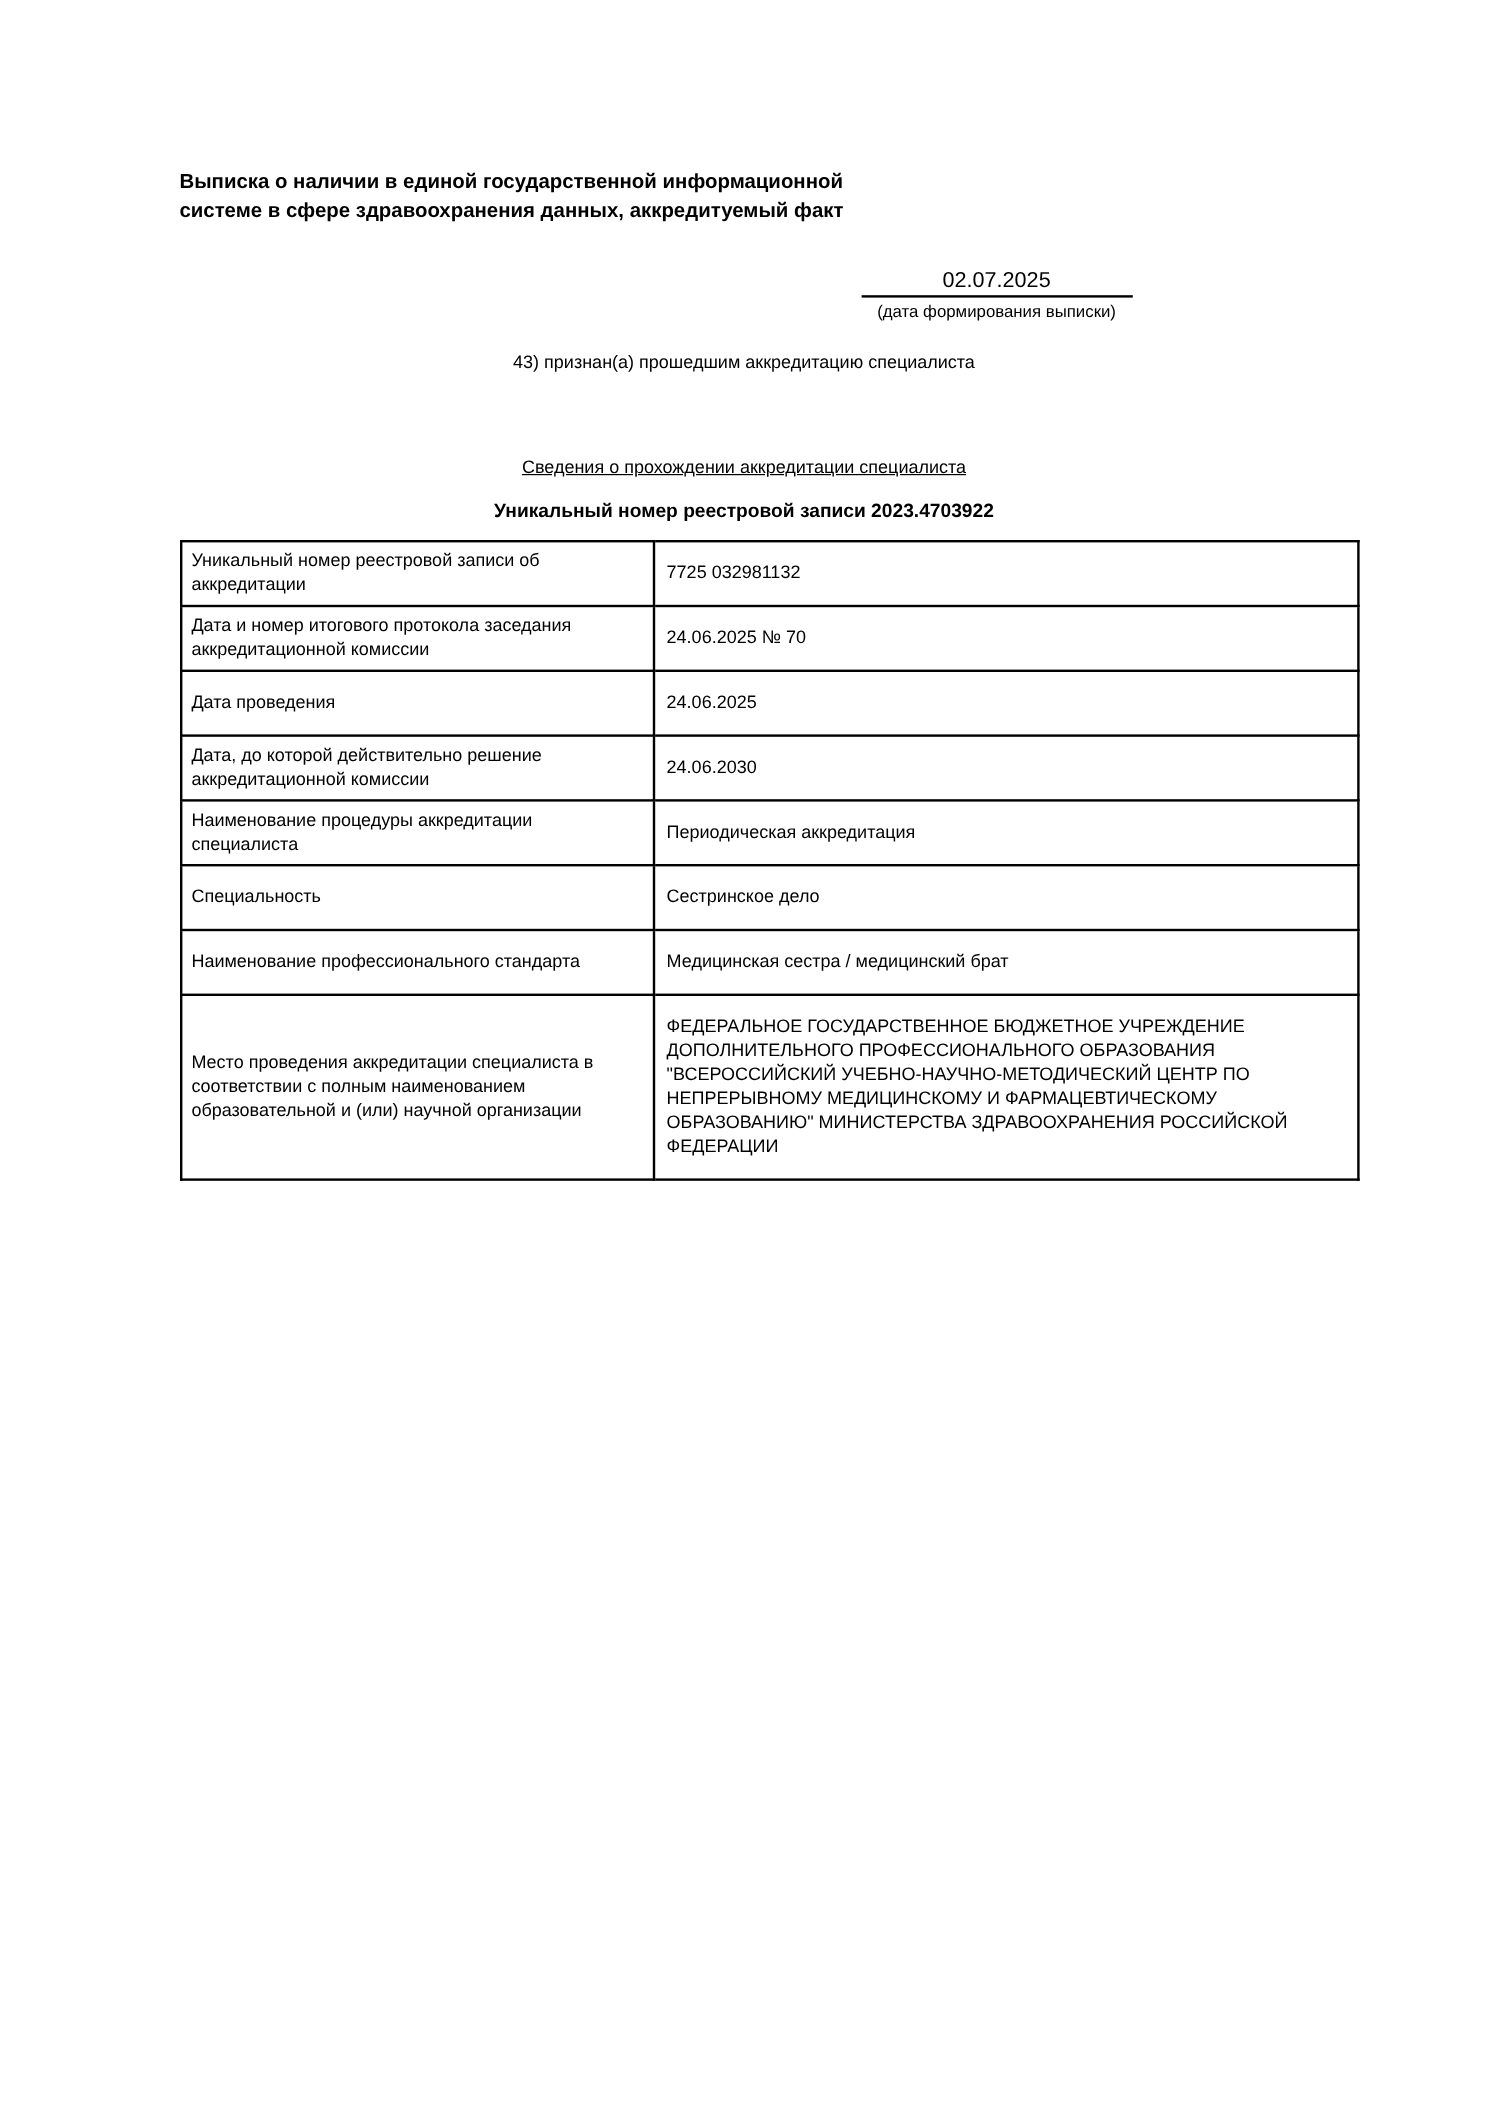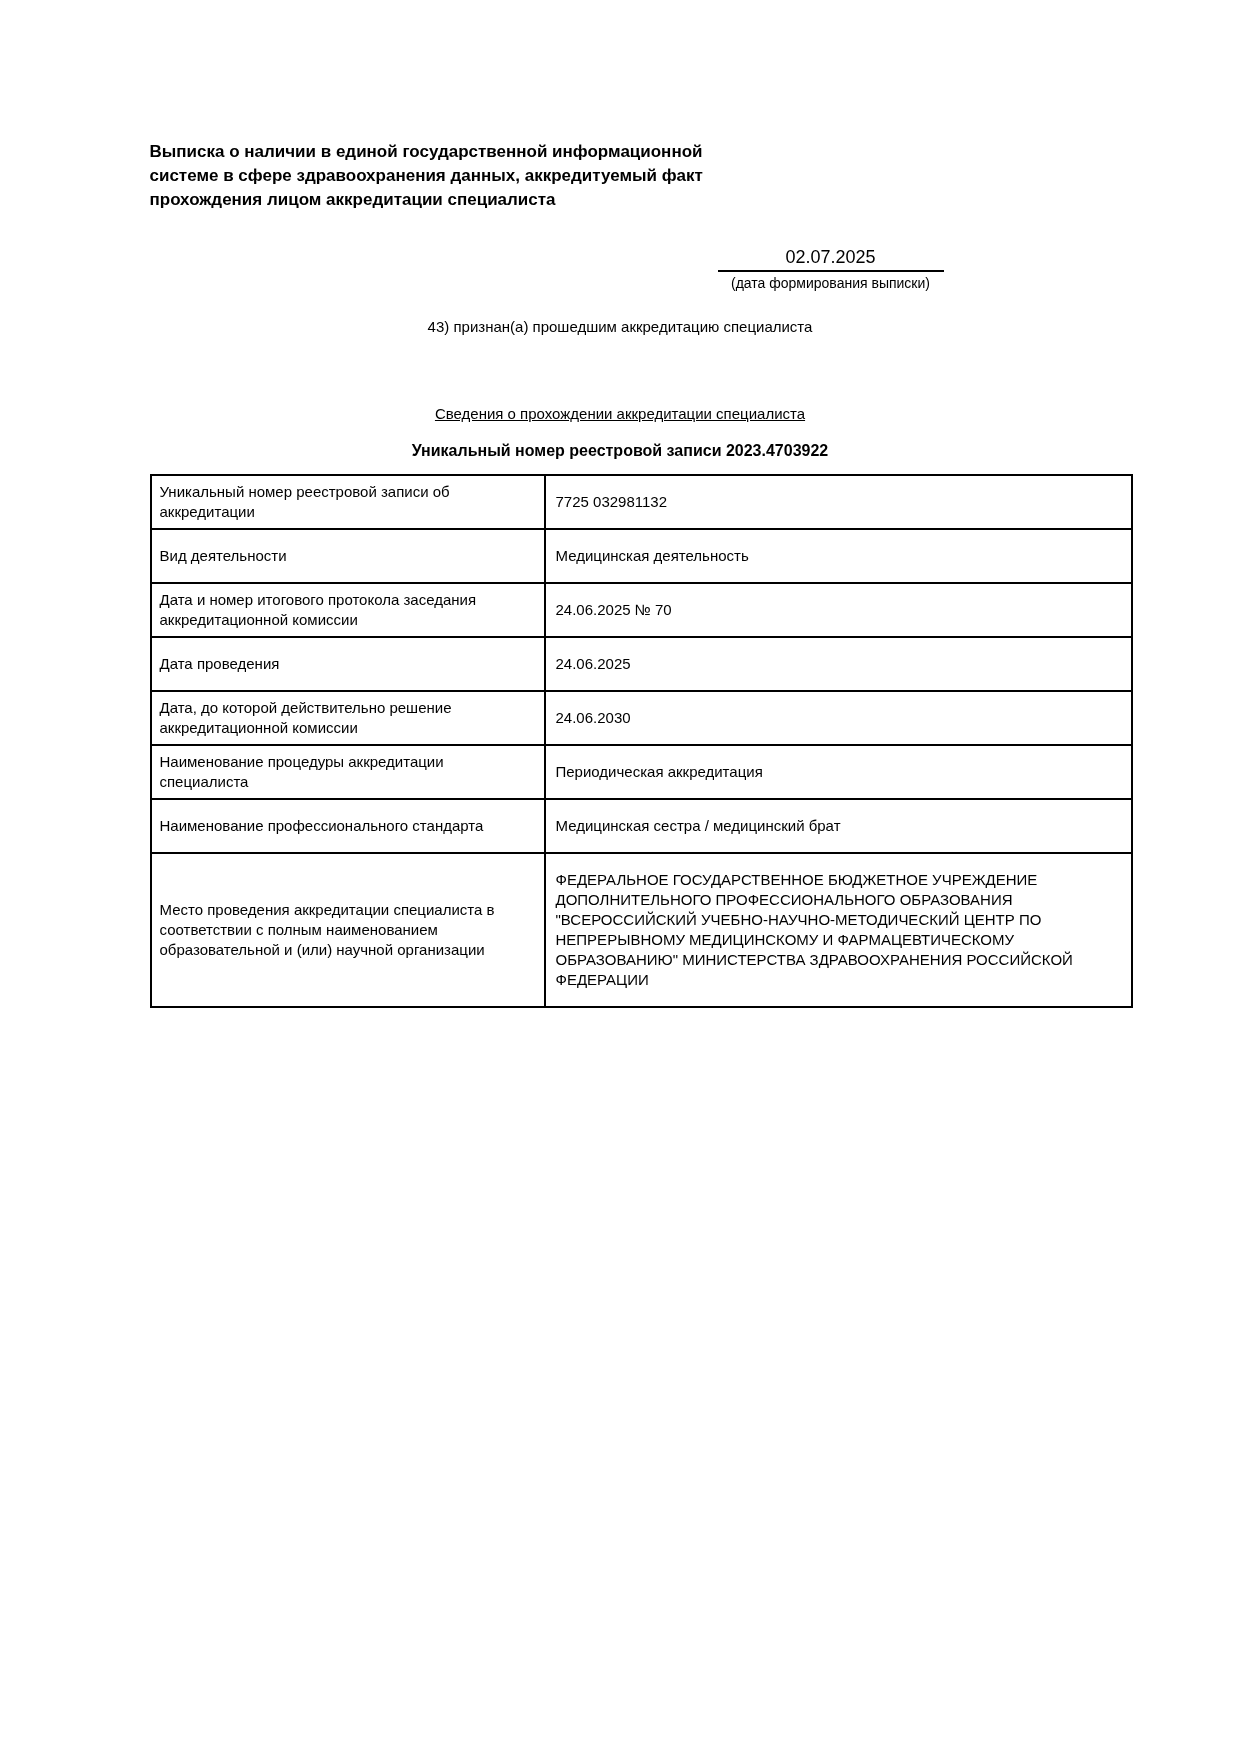--- a/index.html
+++ b/index.html
@@ -87,21 +87,20 @@
   tr.h-lg  { height: 140px; }
 </style>
 </head>
 <body>
 
 <div class="page">
 
   <div class="doc-title">
     <div>Выписка о наличии в единой государственной информационной</div>
     <div>системе в сфере здравоохранения данных, аккредитуемый факт</div>
-    <div>прохождения лицом аккредитации специалиста</div>
   </div>
 
   <div class="date-block">
     <div class="date-value">02.07.2025</div>
     <div class="date-caption">(дата формирования выписки)</div>
   </div>
 
   <div class="intro">
     <div>43) признан(а) прошедшим аккредитацию специалиста</div>
   </div>
@@ -109,41 +108,41 @@
   <div class="section-heading">Сведения о прохождении аккредитации специалиста</div>
 
   <div class="registry-heading">Уникальный номер реестровой записи 2023.4703922</div>
 
   <table class="acc-table">
     <tbody>
       <tr class="h-md">
         <td class="lbl">Уникальный номер реестровой записи об аккредитации</td>
         <td class="val">7725 032981132</td>
       </tr>
-      <tr class="h-sm">
-        <td class="lbl">Вид деятельности</td>
-        <td class="val">Медицинская деятельность</td>
-      </tr>
       <tr class="h-md">
         <td class="lbl">Дата и номер итогового протокола заседания аккредитационной комиссии</td>
         <td class="val">24.06.2025 № 70</td>
       </tr>
       <tr class="h-sm">
         <td class="lbl">Дата проведения</td>
         <td class="val">24.06.2025</td>
       </tr>
       <tr class="h-md">
         <td class="lbl">Дата, до которой действительно решение аккредитационной комиссии</td>
         <td class="val">24.06.2030</td>
       </tr>
       <tr class="h-md">
         <td class="lbl">Наименование процедуры аккредитации специалиста</td>
         <td class="val">Периодическая аккредитация</td>
       </tr>
       <tr class="h-sm">
+        <td class="lbl">Специальность</td>
+        <td class="val">Сестринское дело</td>
+      </tr>
+      <tr class="h-sm">
         <td class="lbl">Наименование профессионального стандарта</td>
         <td class="val">Медицинская сестра / медицинский брат</td>
       </tr>
       <tr class="h-lg">
         <td class="lbl">Место проведения аккредитации специалиста в соответствии с полным наименованием образовательной и (или) научной организации</td>
         <td class="val">ФЕДЕРАЛЬНОЕ ГОСУДАРСТВЕННОЕ БЮДЖЕТНОЕ УЧРЕЖДЕНИЕ ДОПОЛНИТЕЛЬНОГО ПРОФЕССИОНАЛЬНОГО ОБРАЗОВАНИЯ "ВСЕРОССИЙСКИЙ УЧЕБНО-НАУЧНО-МЕТОДИЧЕСКИЙ ЦЕНТР ПО НЕПРЕРЫВНОМУ МЕДИЦИНСКОМУ И ФАРМАЦЕВТИЧЕСКОМУ ОБРАЗОВАНИЮ" МИНИСТЕРСТВА ЗДРАВООХРАНЕНИЯ РОССИЙСКОЙ ФЕДЕРАЦИИ</td>
       </tr>
     </tbody>
   </table>
 

